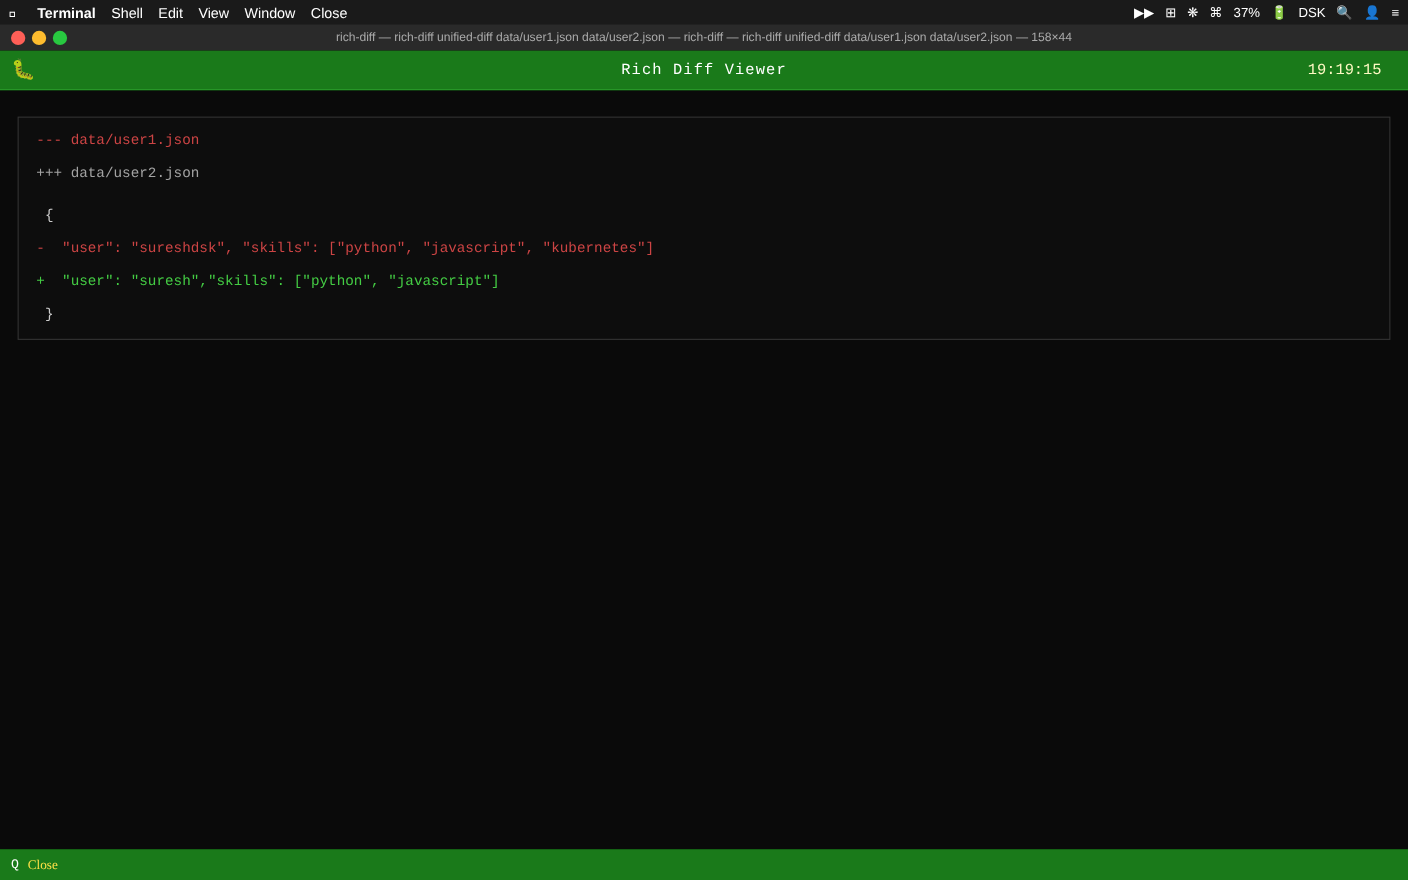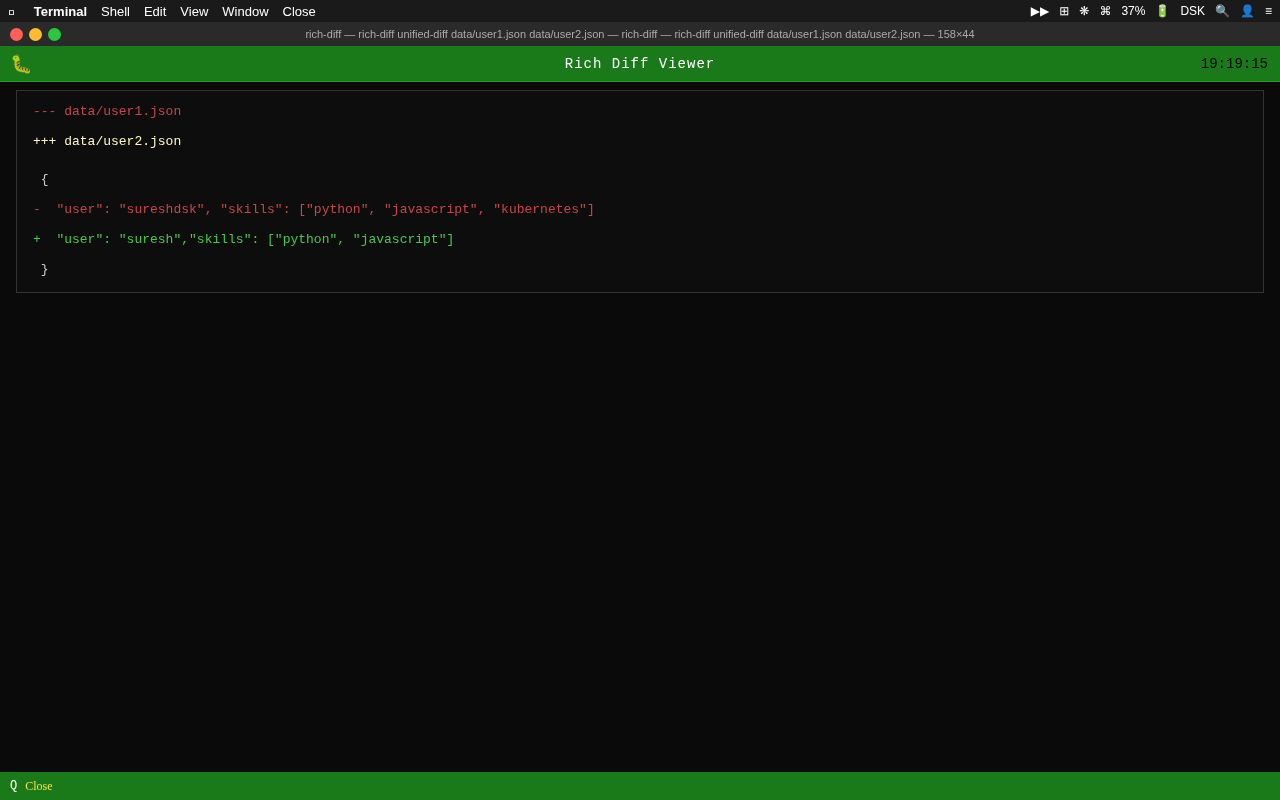--- a/index.html
+++ b/index.html
@@ -113,45 +113,45 @@
 
     .app-header-title {
       font-size: 14px;
       color: #fff;
       font-family: Liberation Mono, monospace;
       letter-spacing: 1px;
     }
 
     .app-header-time {
       position: absolute;
-      right: 12px;
+      right: 24px;
       font-size: 14px;
-      color: #000000;
+      color: #fef9c3;
       font-family: 'Courier New', Courier, monospace;
     }
 
     
     .main-content {
       width: 100%;
       height: calc(800px - 22px - 24px - 36px - 28px);
       background: #0a0a0a;
-      padding: 0 16px;
+      padding: 16px 16px;
       overflow-y: auto;
     }
 
     
     .diff-line {
       font-size: 13px;
       font-family: 'Courier New', Courier, monospace;
       line-height: 1.7;
       white-space: pre;
     }
 
     .diff-minus-header { color: #cc4444; }
-    .diff-plus-header { color: #fef9c3; }
+    .diff-plus-header { color: #a3a3a3; }
     .diff-hunk { color: #cc44cc; }
     .diff-context { color: #cccccc; }
     .diff-removed { color: #cc4444; }
     .diff-added { color: #44cc44; }
 
     .diff-spacer {
       height: 8px;
     }
 
     

